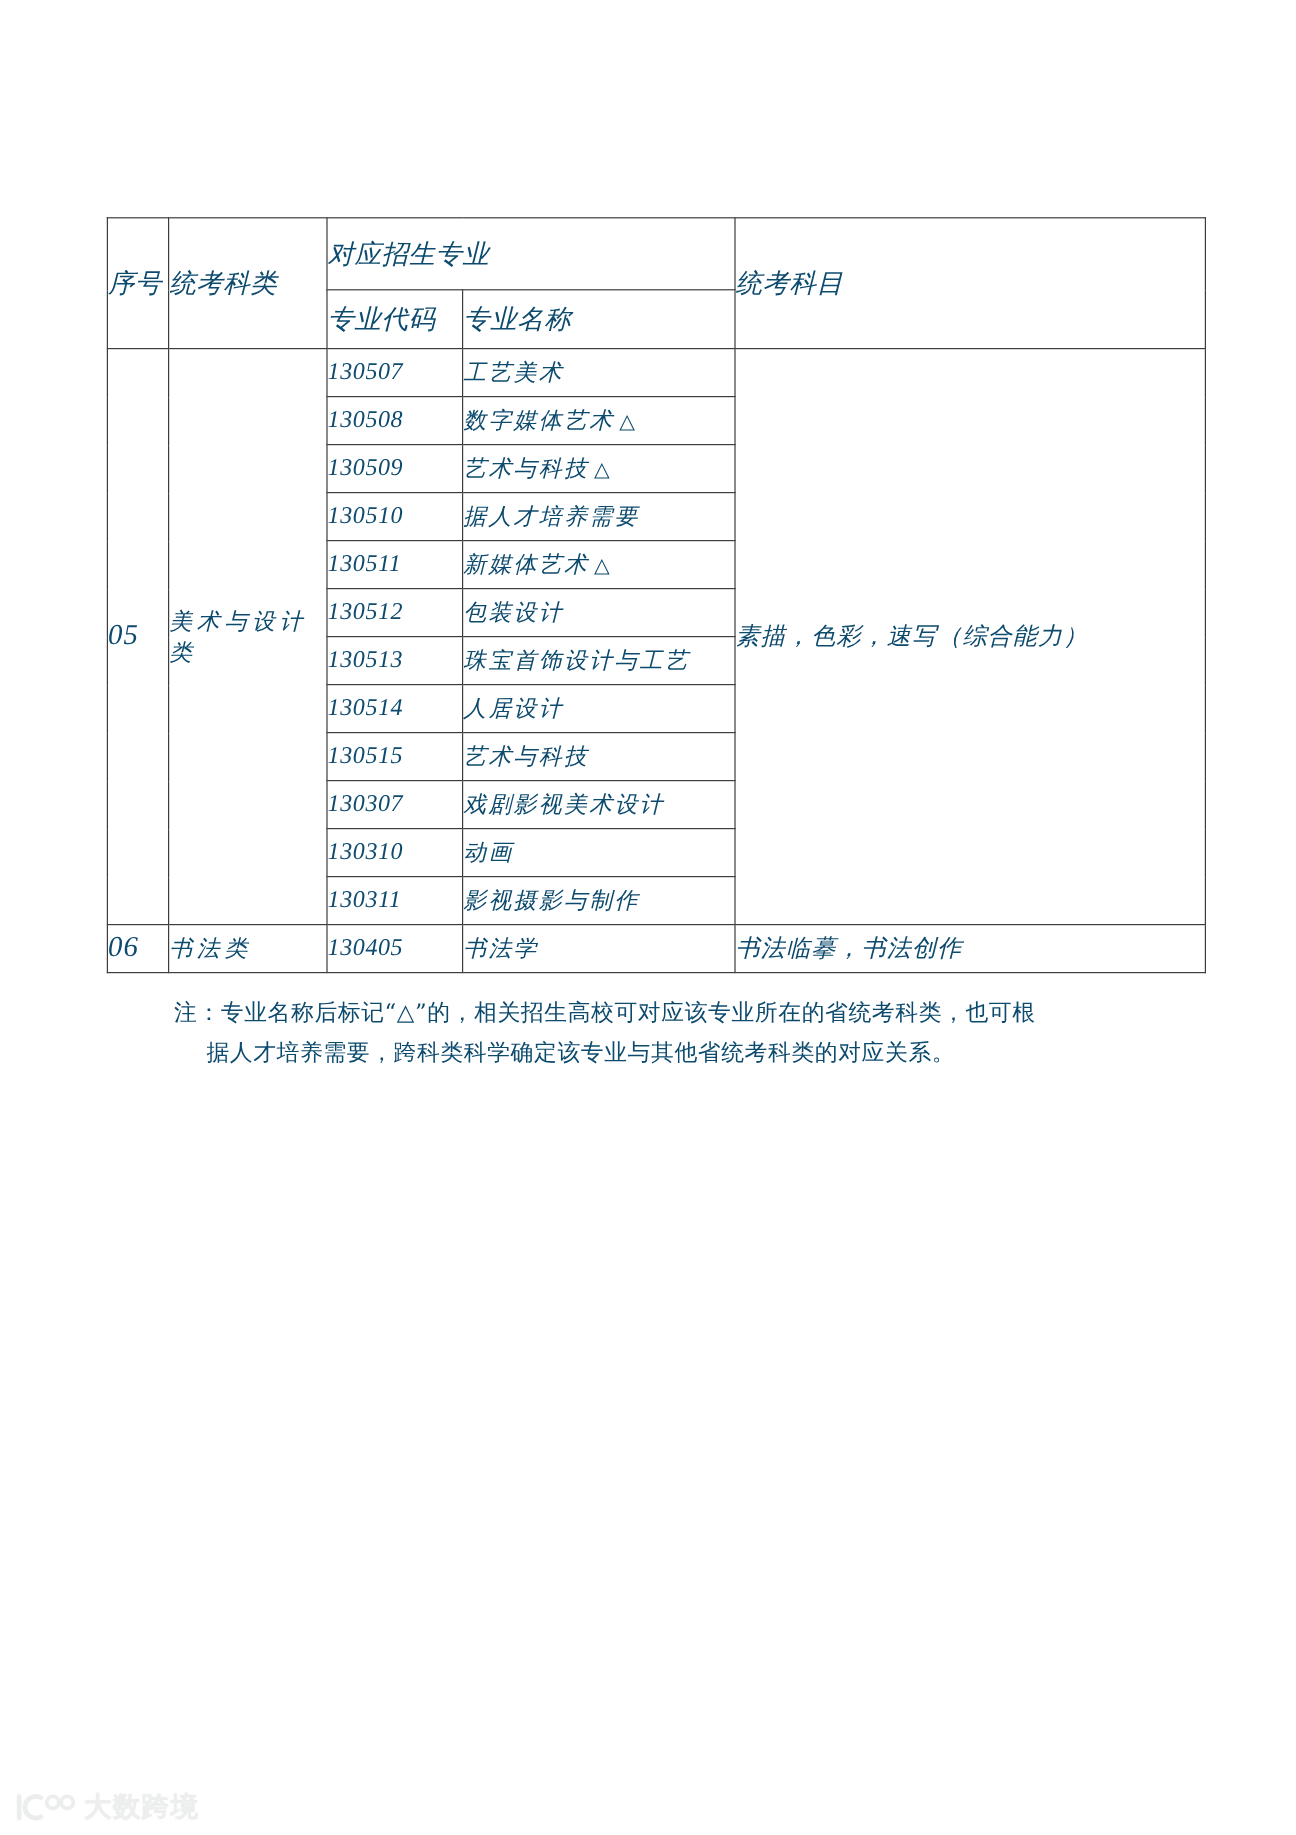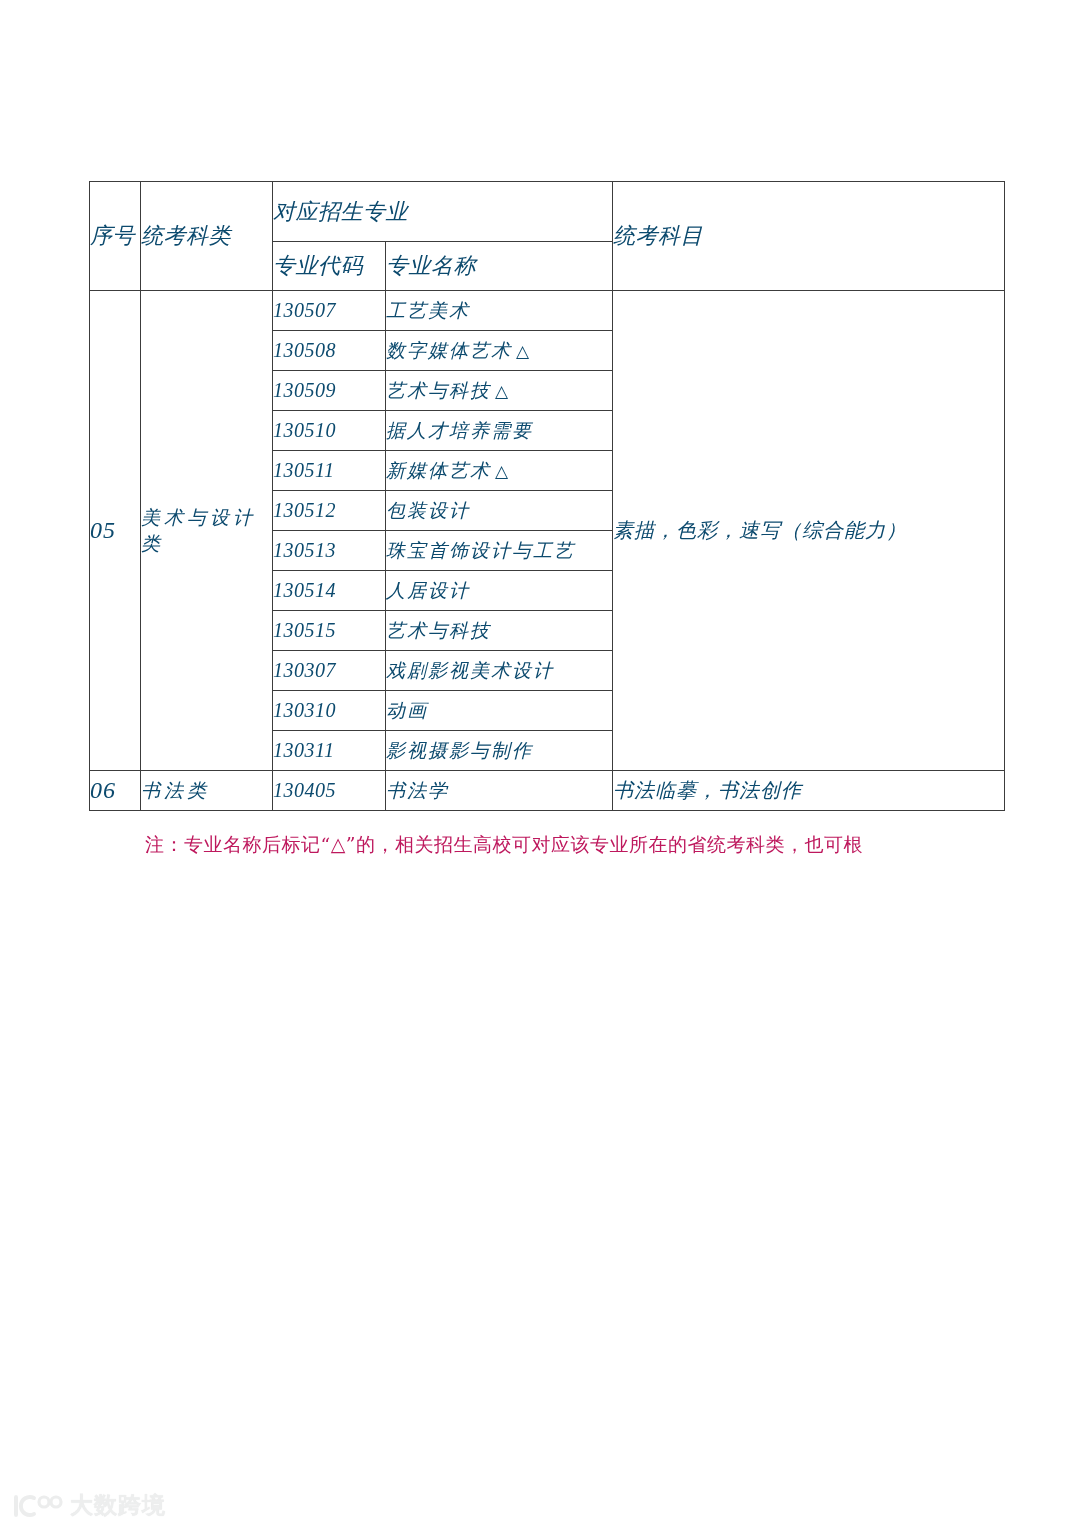--- a/index.html
+++ b/index.html
@@ -96,21 +96,21 @@
 
   
   .footnote {
     position: absolute;
     left: 145px;
     top: 828px;
     width: 830px;
     font-family: "DejaVu Serif", "Liberation Serif", serif;
     font-size: 19px;
     line-height: 33px;
-    color: #be185d;
+    color: #0c4a6e;
     letter-spacing: 0.5px;
   }
   .footnote .l2 { display: block; padding-left: 27px; }
 
   
   .watermark {
     position: absolute;
     left: 12px;
     bottom: 8px;
     display: flex;
@@ -214,20 +214,21 @@
           <td class="body-cell cat-cell" rowspan="1">书法类</td>
           <td class="body-cell code-cell">130405</td>
           <td class="body-cell name-cell"><span>书法学</span></td>
           <td class="body-cell subj-cell" rowspan="1">书法临摹，书法创作</td>
         </tr>
       </tbody>
   </table>
 
   <div class="footnote">
     <span>注：专业名称后标记“△”的，相关招生高校可对应该专业所在的省统考科类，也可根</span>
+    <span class="l2">据人才培养需要，跨科类科学确定该专业与其他省统考科类的对应关系。</span>
   </div>
 
   <div class="watermark">
     <span class="wm-mark">
       <svg width="52" height="26" viewBox="0 0 52 26" xmlns="http://www.w3.org/2000/svg">
         <path d="M4 4 L4 22" stroke="#ebecec" stroke-width="4" fill="none" stroke-linecap="round"></path>
         <path d="M22 5 A9 9 0 1 0 22 21" stroke="#ebecec" stroke-width="4" fill="none" stroke-linecap="round"></path>
         <circle cx="32" cy="9" r="5" stroke="#ebecec" stroke-width="3.2" fill="none"></circle>
         <circle cx="44" cy="9" r="5" stroke="#ebecec" stroke-width="3.2" fill="none"></circle>
       </svg>

